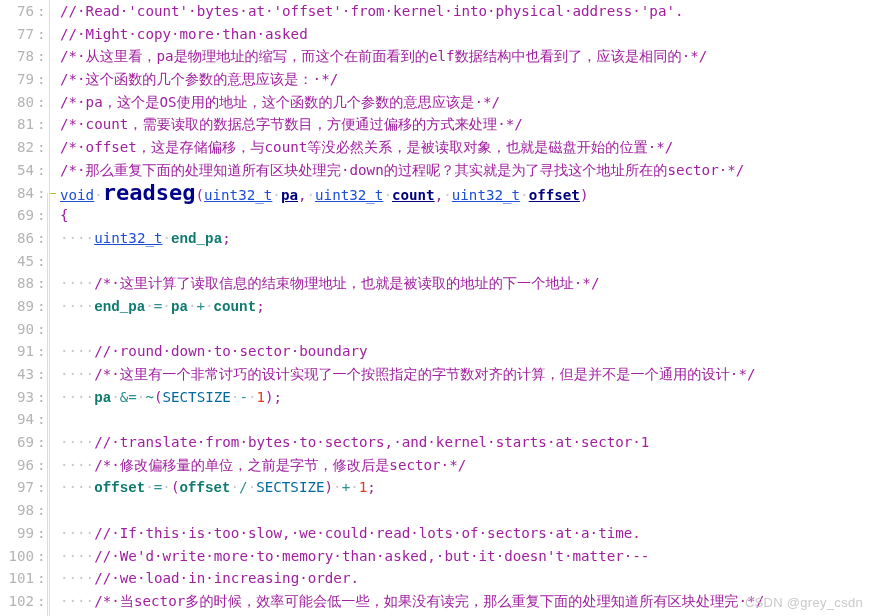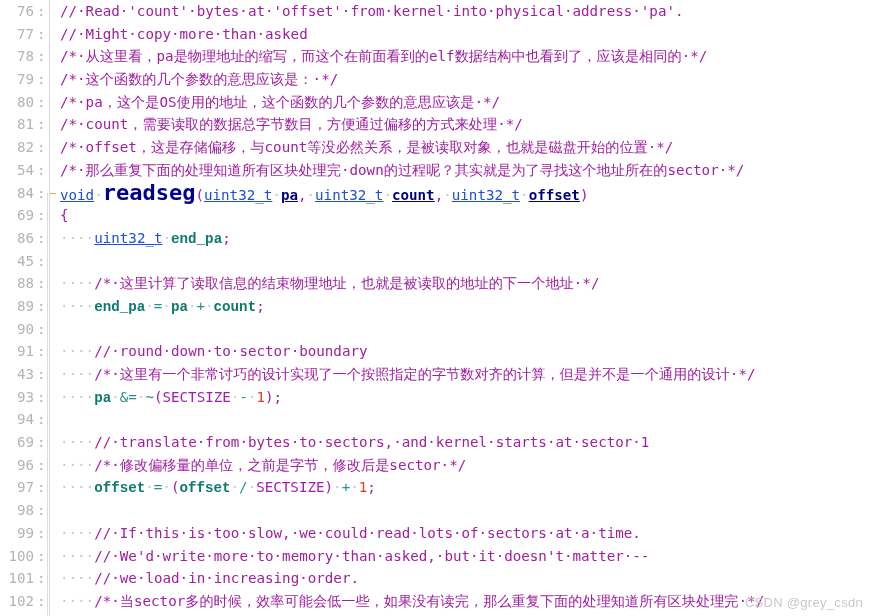--- a/index.html
+++ b/index.html
@@ -86,21 +86,21 @@
   
   .cmt       { color: #a020a0; }
   .kw        { color: #00007f; font-weight: bold; }
   .type      { color: #1d4ed8; text-decoration: underline; }
   .fn-big    { color: #00008b; font-weight: bold; font-size: 22px; }
   .var       { color: #0e7a6e; font-weight: bold; font-family: Liberation Mono, monospace; }
   .param     { color: #00007f; font-weight: bold; text-decoration: underline; }
   .op        { color: #2a8f8f; }
   .punc      { color: #a020a0; }
   .num       { color: #e03a1a; }
-  .const     { color: #a21caf; }
+  .const     { color: #0369a1; }
   .ws        { color: #c8c8c8; }
 
   
   .fold-top {
     position: absolute;
     left: -6px;
     top: 11px;
     width: 6px;
     height: 1px;
     background: #c0b840;

